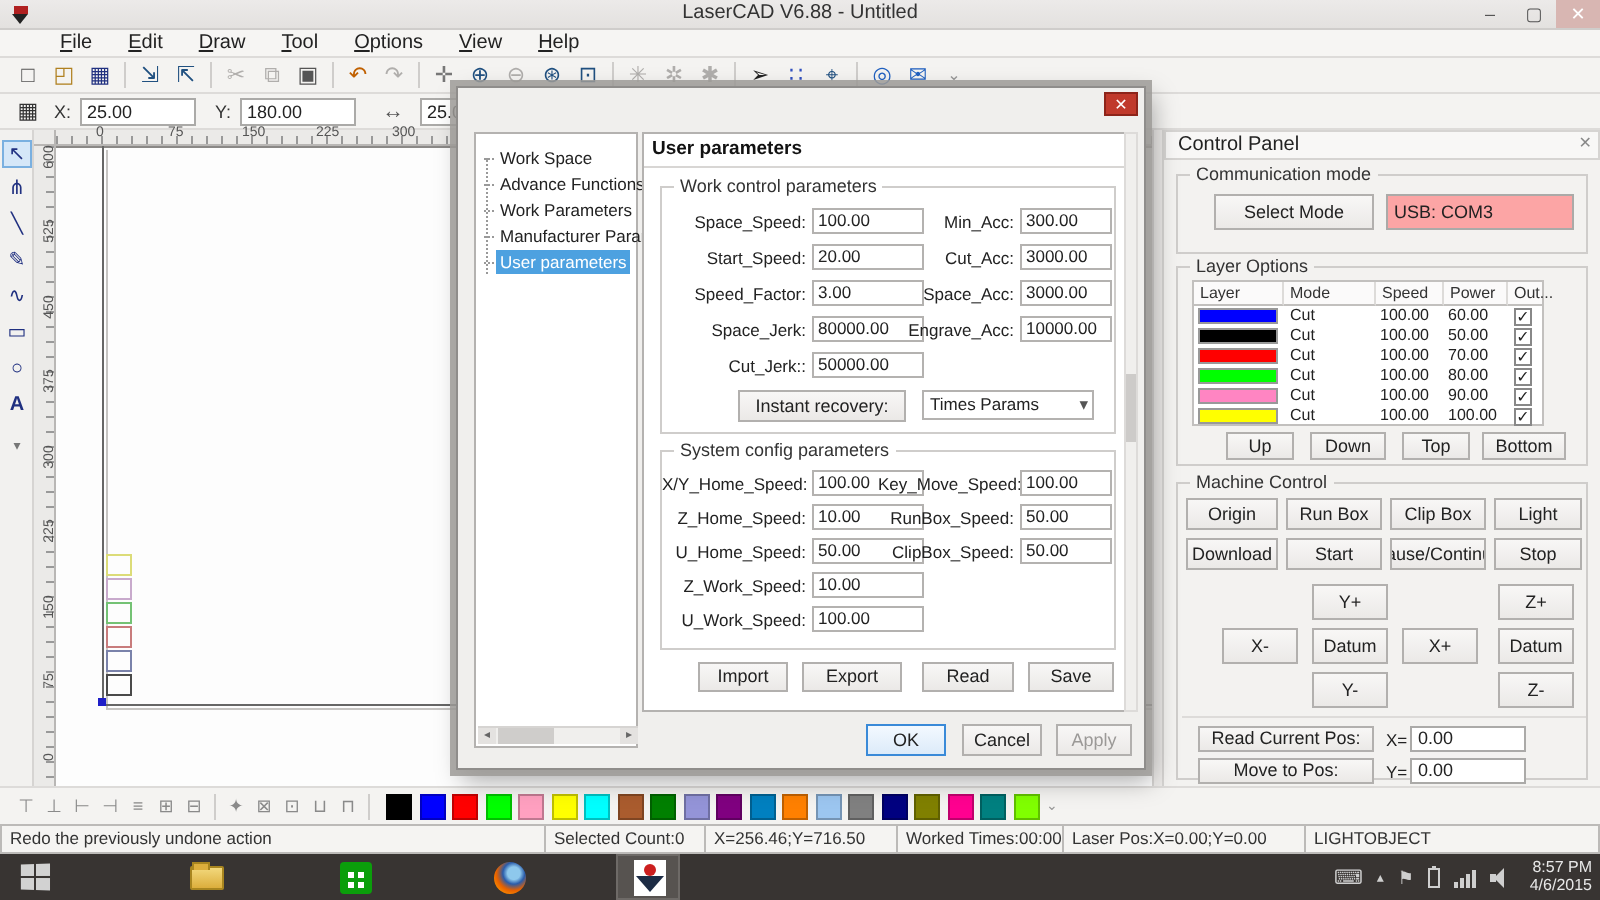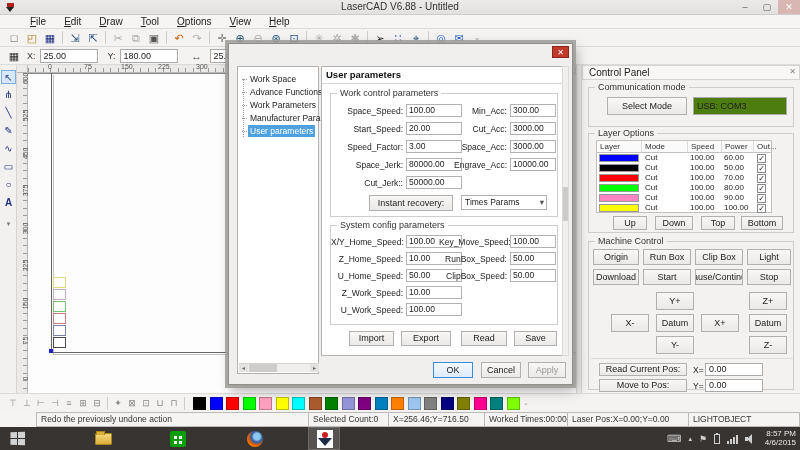--- a/index.html
+++ b/index.html
@@ -85,21 +85,21 @@
   .foot-btn{height:16px;line-height:14px;}
   .focusb{border:1px solid #3a8ad8 !important;background:linear-gradient(#f3f9ff,#dcebf9) !important;}
   .disb{color:#9b9997 !important;}
   
   #bottombar{position:absolute;left:0;top:393px;width:800px;height:19px;background:#f4f3f1;border-top:1px solid #dddbd9;display:flex;align-items:center;padding-left:6px;}
   .bicon{width:14px;height:14px;font-size:9px;line-height:14px;text-align:center;color:#8a8a8a;}
   .swatch{width:13px;height:13px;margin-right:3.5px;border:1px solid rgba(0,0,0,.25);}
   
   #statusbar{position:absolute;left:0;top:412px;width:800px;height:15px;background:#f5f4f2;display:flex;}
   .sseg{border:1px solid #bcbab8;border-left:none;font-size:8.5px;line-height:13px;padding-left:4px;color:#333;white-space:nowrap;overflow:hidden;}
-  .sseg:first-child{border-left:1px solid #bcbab8;margin-left:36px;}
+  .sseg:first-child{border-left:1px solid #bcbab8;}
   
   #taskbar{position:absolute;left:0;top:427px;width:800px;height:23px;background:#383432;}
   .winlogo{position:absolute;left:10px;top:5px;display:grid;grid-template-columns:7px 7px;grid-template-rows:6px 6px;gap:1px;transform:perspective(60px) rotateY(-14deg);}
   .winlogo div{background:#d2d2d2;}
   .tb-explorer{position:absolute;left:95px;top:6px;width:17px;height:12px;background:linear-gradient(#f2d87c,#dcae3c);border:1px solid #a8851f;border-radius:1px;}
   .tb-explorer::before{content:"";position:absolute;left:0;top:-3px;width:7px;height:3px;background:#dcae3c;border:1px solid #a8851f;border-bottom:none;}
   .tb-store{position:absolute;left:170px;top:4px;width:16px;height:16px;background:#0b9e0b;border-radius:2px;}
   .tb-store::before{content:"";position:absolute;left:4px;top:5px;width:3px;height:3px;background:#fff;box-shadow:5px 0 #fff,0 5px #fff,5px 5px #fff;}
   .tb-firefox{position:absolute;left:247px;top:4px;width:16px;height:16px;border-radius:50%;background:radial-gradient(circle at 62% 35%,#8ec8ec 0 22%,#2a5caa 38%,#e66000 60%,#ff9500 85%);}
   .tb-laser{position:absolute;left:308px;top:0px;width:32px;height:23px;background:#575350;border:1px solid #6e6a67;}
@@ -243,21 +243,21 @@
 
   <div id="splitter"></div>
 
   <div id="cpanel">
     <div class="ptitle">Control Panel</div>
     <span class="pclose">✕</span>
 
     <div class="grp" style="left:6px;top:22px;width:206px;height:40px;">
       <span class="grpl">Communication mode</span>
       <div class="btn" style="left:18px;top:9px;width:80px;height:18px;line-height:16px;">Select Mode</div>
-      <div class="fld" style="position:absolute;left:104px;top:9px;width:94px;height:18px;line-height:16px;background:#4d7c0f;">USB: COM3</div>
+      <div class="fld" style="position:absolute;left:104px;top:9px;width:94px;height:18px;line-height:16px;background:#fca5a5;">USB: COM3</div>
     </div>
 
     <div class="grp" style="left:6px;top:68px;width:206px;height:100px;">
       <span class="grpl">Layer Options</span>
       <div class="ltable" style="left:7px;top:6px;width:176px;height:73px;">
         <span class="lth" style="left:0;width:45px;">Layer</span>
         <span class="lth" style="left:45px;width:46px;">Mode</span>
         <span class="lth" style="left:91px;width:34px;">Speed</span>
         <span class="lth" style="left:125px;width:32px;">Power</span>
         <span class="lth" style="left:157px;width:17px;border-right:none;">Out...</span>

